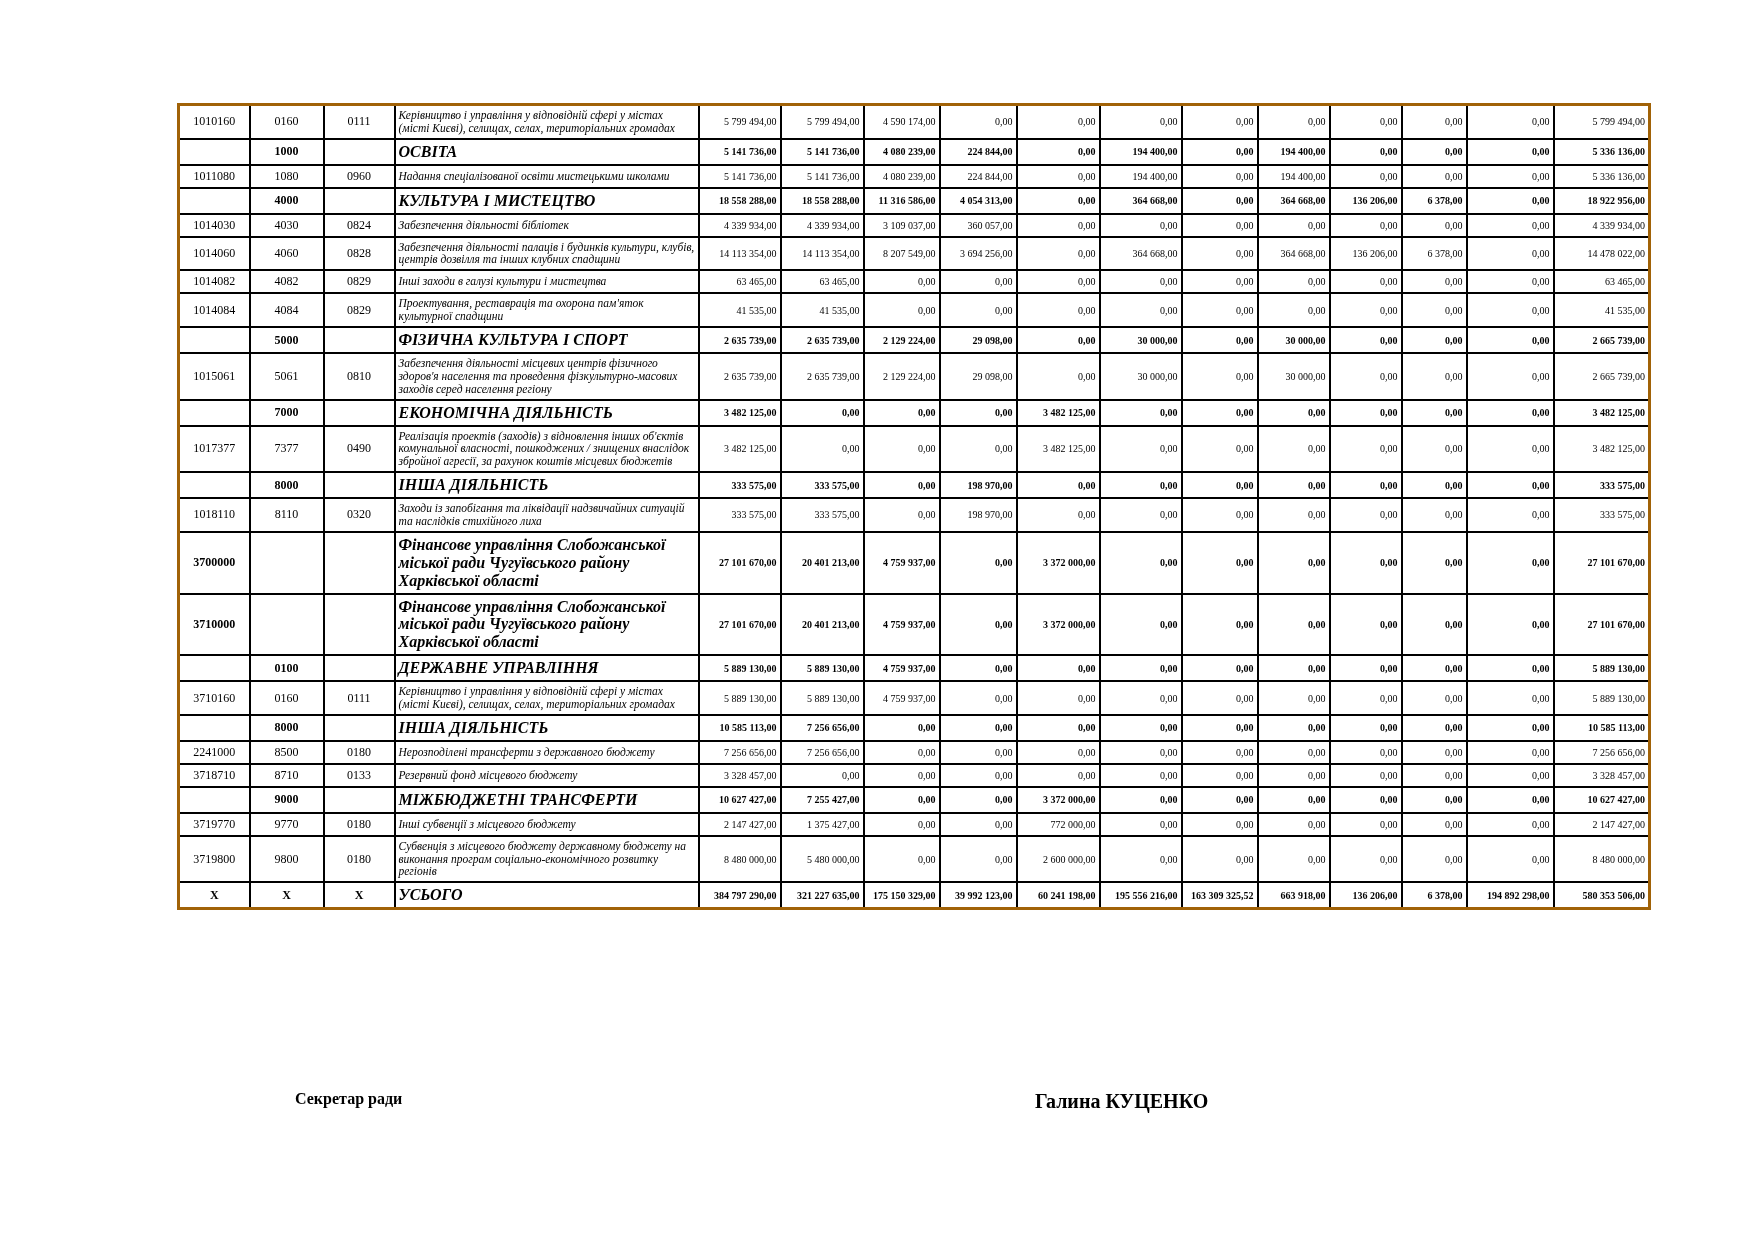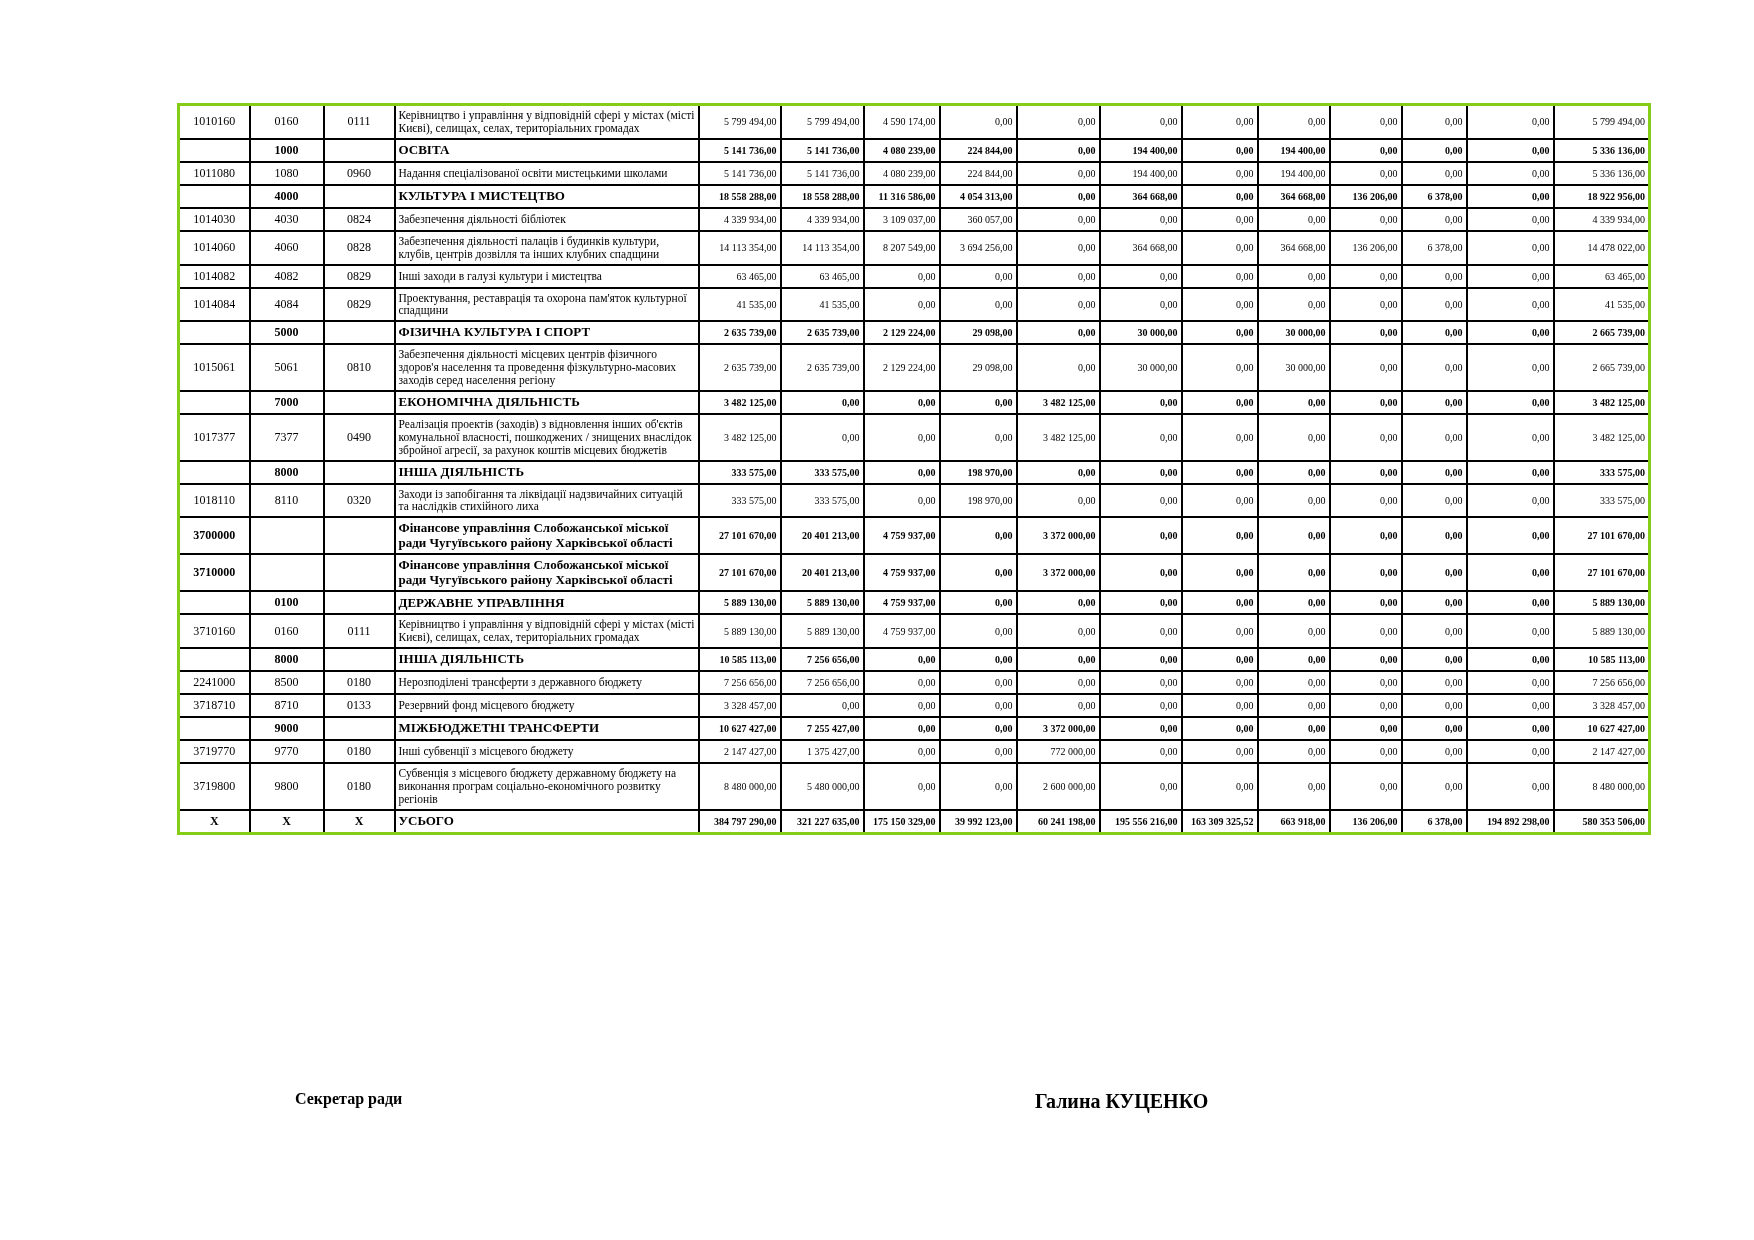--- a/index.html
+++ b/index.html
@@ -11,47 +11,48 @@
     background: #ffffff;
     overflow: hidden;
   }
   table.budget {
     position: absolute;
     left: 177px;
     top: 103px;
     width: 1311px;
     border-collapse: collapse;
     table-layout: fixed;
-    border: 3px solid #84cc16;
+    border: 3px solid #a16207;
   }
   table.budget td {
     border: 2px solid #000;
     vertical-align: middle;
     color: #000;
     overflow: hidden;
   }
   td.code {
     text-align: center;
     font-size: 12px;
     padding: 3px 2px;
   }
   td.name {
     text-align: left;
     font-size: 11.5px;
     line-height: 1.12;
     padding: 3px 3px 3px 3px;
+    font-style: italic;
   }
   td.num {
     text-align: right;
     font-size: 10px;
     padding: 3px 3px 3px 1px;
     white-space: nowrap;
   }
   tr.bold-row td { font-weight: bold; }
-  tr.bold-row td.name { font-size: 13px; }
+  tr.bold-row td.name { font-size: 16px; }
   .sig-title {
     position: absolute;
     left: 295px;
     top: 1090px;
     font-size: 16px;
     font-weight: bold;
     color: #000;
   }
   .sig-name {
     position: absolute;

